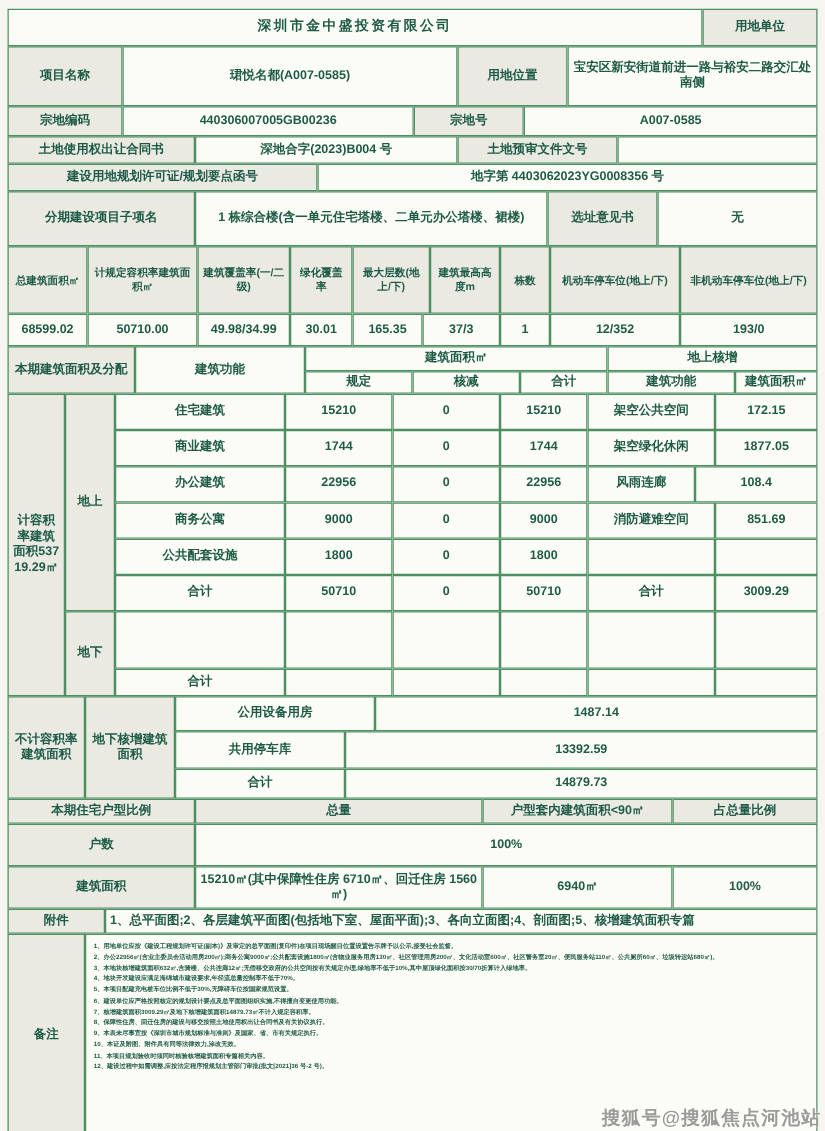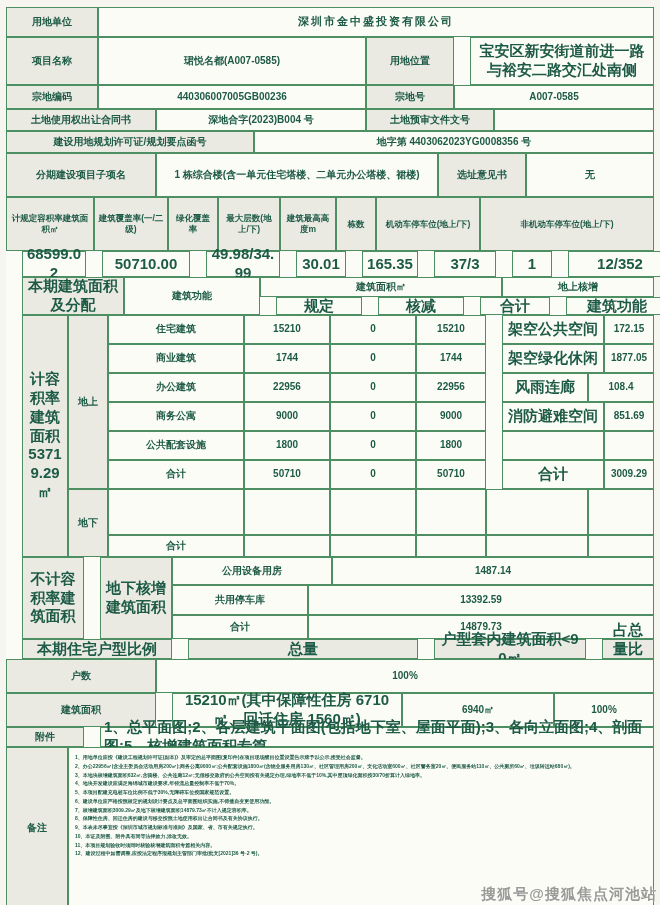--- a/index.html
+++ b/index.html
@@ -24,21 +24,21 @@
     box-sizing:border-box;flex-shrink:0;
     display:flex;align-items:center;justify-content:center;
     text-align:center;padding:1px 3px;
     font-size:10px;line-height:1.25;
     word-break:break-all;min-width:0;
     background:var(--cellbg);
   }
   .c.fx{flex:1 1 auto;}
   .lab{background:var(--labbg);}
   .sm{font-size:8.5px;}
-  .md{font-size:15px;margin-left:16px;}
+  .md{font-size:10px;}
   .big{font-size:11px;letter-spacing:2px;}
   .left{justify-content:flex-start;text-align:left;}
   .remarks-body{
     align-items:flex-start;justify-content:flex-start;
     padding:5px 6px;
   }
   .remarks-lines{width:100%;}
   .remark-line{
     font-size:5px;line-height:1.75;text-align:left;
     word-break:break-all;color:var(--txt);font-weight:700;
@@ -49,34 +49,34 @@
     text-shadow:0 0 2px rgba(255,255,255,.8);
     display:flex;align-items:center;gap:2px;
   }
 </style>
 </head>
 <body>
 
 <div class="doc">
 
   <div class="r" style="height:30px">
+    <div class="c fx big">深圳市金中盛投资有限公司</div>
     <div class="c lab" style="width:92px">用地单位</div>
-    <div class="c fx big">深圳市金中盛投资有限公司</div>
   </div>
 
   <div class="r" style="height:48px">
     <div class="c lab" style="width:92px">项目名称</div>
     <div class="c" style="width:268px">珺悦名都(A007-0585)</div>
     <div class="c lab" style="width:88px">用地位置</div>
     <div class="c fx md">宝安区新安街道前进一路与裕安二路交汇处南侧</div>
   </div>
 
   <div class="r" style="height:24px">
     <div class="c lab" style="width:92px">宗地编码</div>
-    <div class="c" style="width:268px">440306007005GB00236</div>
+    <div class="c" style="width:233px">440306007005GB00236</div>
     <div class="c lab" style="width:88px">宗地号</div>
     <div class="c fx">A007-0585</div>
   </div>
 
   <div class="r" style="height:22px">
     <div class="c lab" style="width:150px">土地使用权出让合同书</div>
     <div class="c" style="width:210px">深地合字(2023)B004 号</div>
     <div class="c lab" style="width:128px">土地预审文件文号</div>
     <div class="c fx"></div>
   </div>
@@ -87,20 +87,21 @@
   </div>
 
   <div class="r" style="height:44px">
     <div class="c lab" style="width:150px">分期建设项目子项名</div>
     <div class="c" style="width:282px">1 栋综合楼(含一单元住宅塔楼、二单元办公塔楼、裙楼)</div>
     <div class="c lab" style="width:88px">选址意见书</div>
     <div class="c fx">无</div>
   </div>
 
   <div class="r" style="height:54px">
+    <div class="c lab sm" style="width:64px">总建筑面积㎡</div>
     <div class="c lab sm" style="width:88px">计规定容积率建筑面积㎡</div>
     <div class="c lab sm" style="width:74px">建筑覆盖率(一/二级)</div>
     <div class="c lab sm" style="width:50px">绿化覆盖率</div>
     <div class="c lab sm" style="width:62px">最大层数(地上/下)</div>
     <div class="c lab sm" style="width:56px">建筑最高高度m</div>
     <div class="c lab sm" style="width:40px">栋数</div>
     <div class="c lab sm" style="width:104px">机动车停车位(地上/下)</div>
     <div class="c lab sm fx">非机动车停车位(地上/下)</div>
   </div>
 

